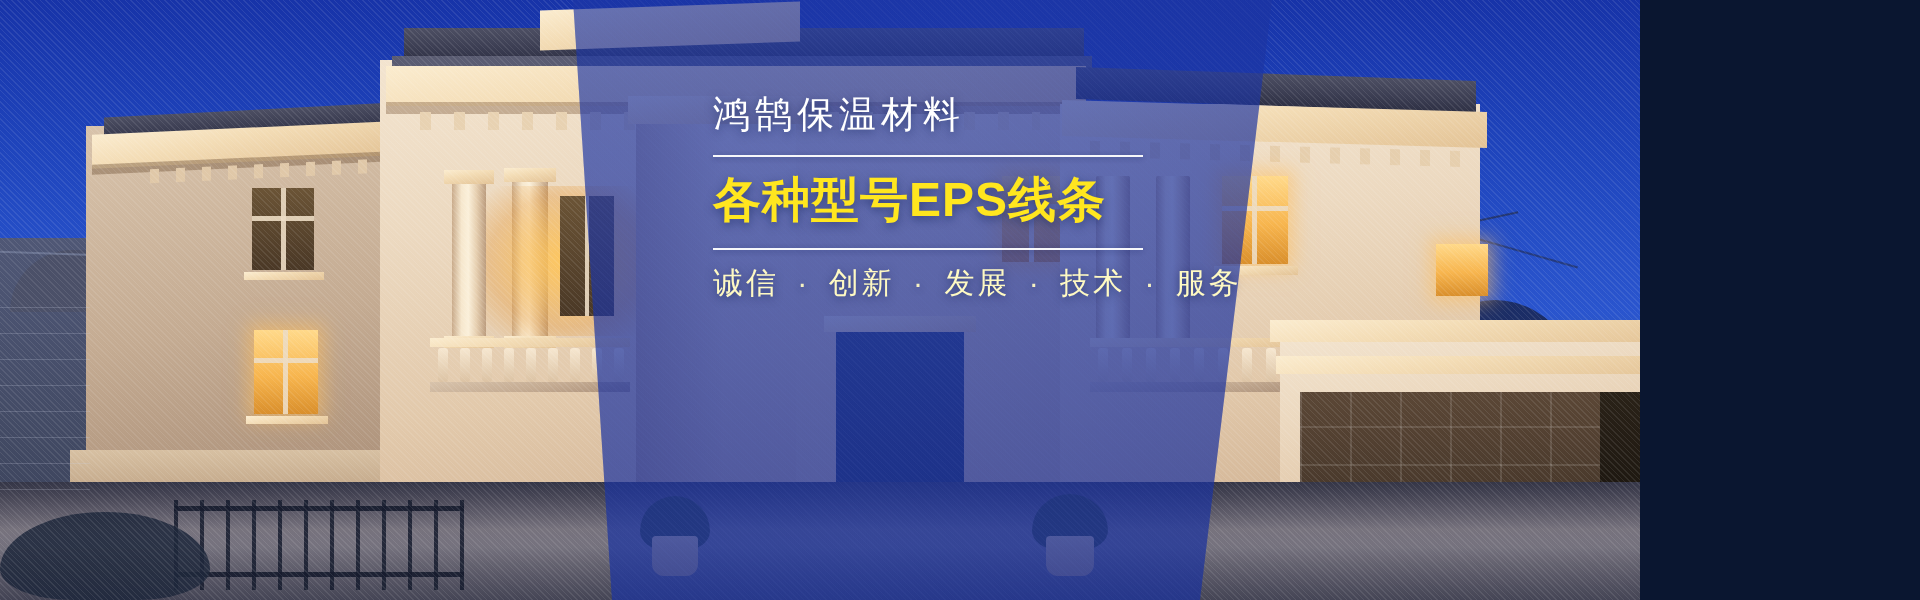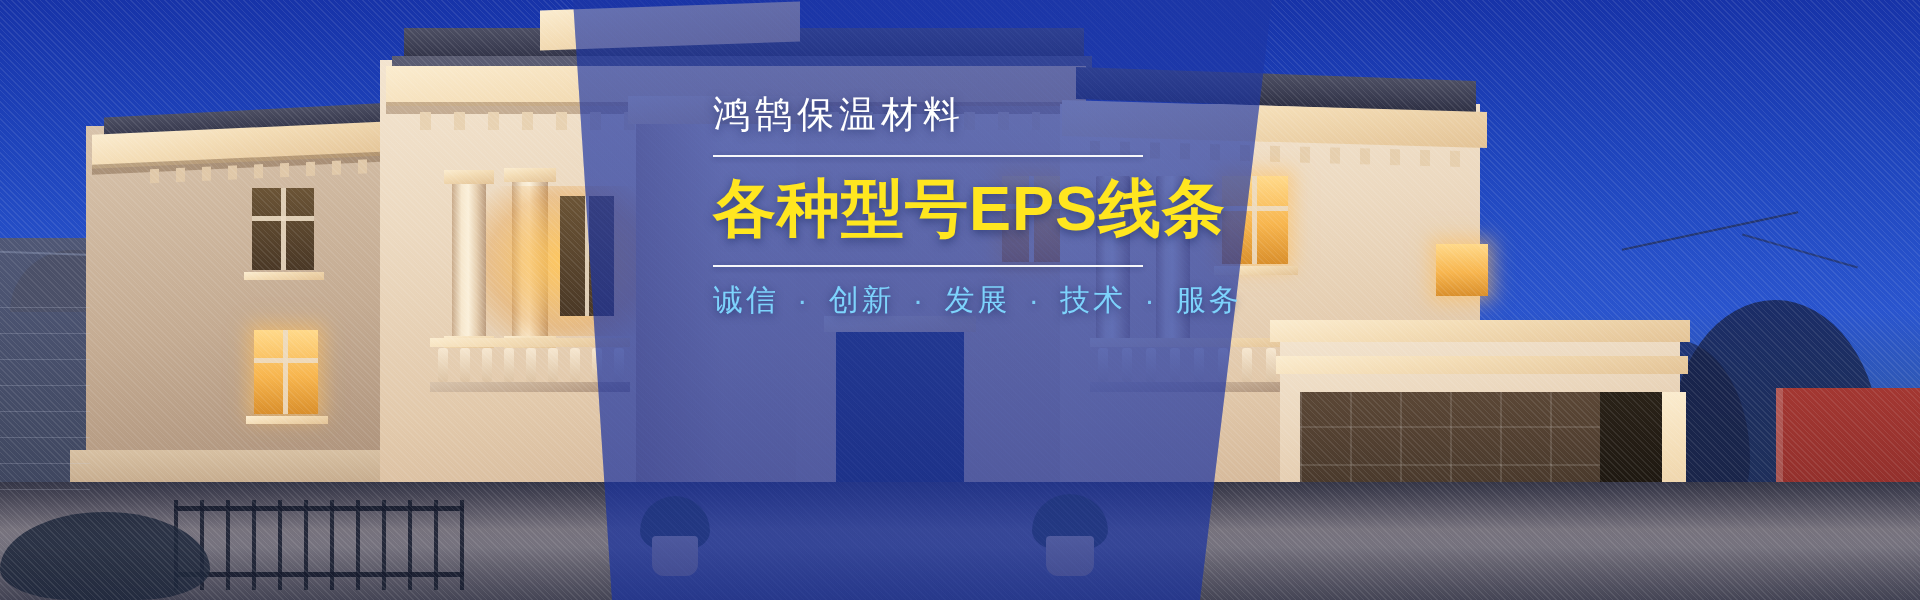--- a/index.html
+++ b/index.html
@@ -1,21 +1,21 @@
 <!DOCTYPE html>
 <html lang="zh"><head>
 <meta charset="utf-8">
 <title>banner</title>
 <style>
   html,body{margin:0;padding:0;background:#0a1630;}
   *{box-sizing:border-box;}
 
   .banner{
     position:relative;
-    width:1920px;height:600px;
+    width:1640px;height:600px;
     overflow:hidden;
     font-family:"Liberation Sans","DejaVu Sans",sans-serif;
     background:#1f3fb4;
   }
 
   
   .photo{position:absolute;inset:0;overflow:hidden;}
 
   .sky{
     position:absolute;inset:0;
@@ -104,30 +104,30 @@
     margin:22px 0 0 0;width:430px;
     box-shadow:0 1px 6px rgba(0,20,70,.4);
   }
   .rule.bottom{margin:20px 0 0 0;}
   .headline{
     margin-top:16px;
   }
   .hl{
     display:block;
     color:#ffe61f;
-    font-size:63px;
+    font-size:48px;
     font-weight:bold;
     line-height:1.14;
     letter-spacing:1px;
     white-space:nowrap;
     text-shadow:0 3px 10px rgba(10,25,80,.5);
   }
   .tagline{
     margin-top:18px;
-    color:#7dd3fc;
+    color:#fef9c3;
     font-size:30px;
     letter-spacing:3px;
     line-height:1;
     white-space:nowrap;
     text-shadow:0 2px 9px rgba(0,20,70,.5);
   }
   .tagline .dot{padding:0 7px;opacity:.95;}
 </style>
 </head>
 <body>

